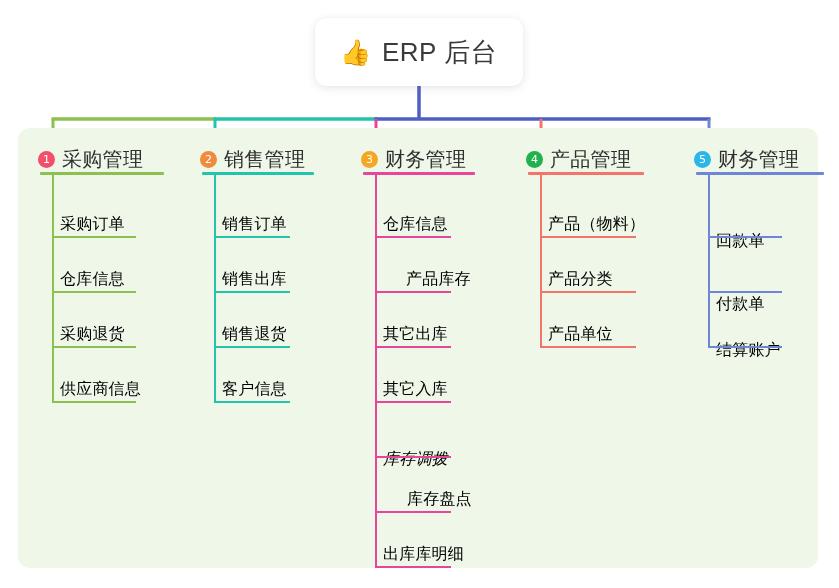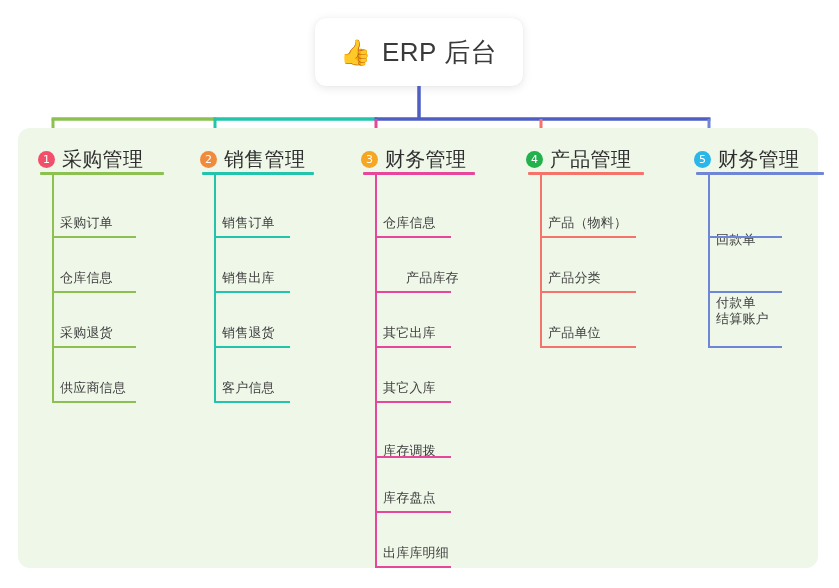--- a/index.html
+++ b/index.html
@@ -113,22 +113,22 @@
     position: absolute;
     top: 44px;
     left: 2px;
     height: 3px;
     border-radius: 1px;
   }
 
   .leaf {
     position: absolute;
     left: 22px;
-    font-size: 13px;
-    color: #404040;
+    font-size: 16px;
+    color: #000000;
     white-space: nowrap;
     letter-spacing: 0.2px;
   }
   .leaf-rule {
     position: absolute;
     left: 14px;
     height: 1.6px;
   }
 
   .v-spine {
@@ -202,23 +202,23 @@
         <div class="col-header-rule" style="width: 112px; background: rgb(232, 70, 154);"></div>
         <div class="v-spine" style="top: 47px; height: 392px; background: rgb(232, 70, 154);"></div>
         <div class="leaf" style="top: 86px;">仓库信息</div>
         <div class="leaf-rule" style="top: 108px; width: 76px; background: rgb(232, 70, 154);"></div>
         <div class="leaf" style="top: 141px; margin-left: 23px;">产品库存</div>
         <div class="leaf-rule" style="top: 163px; width: 76px; background: rgb(232, 70, 154);"></div>
         <div class="leaf" style="top: 196px;">其它出库</div>
         <div class="leaf-rule" style="top: 218px; width: 76px; background: rgb(232, 70, 154);"></div>
         <div class="leaf" style="top: 251px;">其它入库</div>
         <div class="leaf-rule" style="top: 273px; width: 76px; background: rgb(232, 70, 154);"></div>
-        <div class="leaf" style="top: 314px;">库存调拨</div>
+        <div class="leaf" style="top: 321px; font-style: italic;">库存调拨</div>
         <div class="leaf-rule" style="top: 328px; width: 76px; background: rgb(232, 70, 154);"></div>
-        <div class="leaf" style="top: 361px;">库存盘点</div>
+        <div class="leaf" style="top: 361px; margin-left: 24px;">库存盘点</div>
         <div class="leaf-rule" style="top: 383px; width: 76px; background: rgb(232, 70, 154);"></div>
         <div class="leaf" style="top: 416px;">出库库明细</div>
         <div class="leaf-rule" style="top: 438px; width: 76px; background: rgb(232, 70, 154);"></div>
       </div>
       <div class="column" style="left: 508px;">
         <div class="col-header">
           <span class="badge" style="background: rgb(34, 177, 76);">4</span>
           <span class="col-title">产品管理</span>
         </div>
         <div class="col-header-rule" style="width: 116px; background: rgb(244, 115, 107);"></div>
@@ -234,18 +234,18 @@
         <div class="col-header">
           <span class="badge" style="background: rgb(41, 182, 232);">5</span>
           <span class="col-title">财务管理</span>
         </div>
         <div class="col-header-rule" style="width: 128px; background: rgb(111, 134, 214);"></div>
         <div class="v-spine" style="top: 47px; height: 172px; background: rgb(111, 134, 214);"></div>
         <div class="leaf" style="top: 86px; margin-top: 17px;">回款单</div>
         <div class="leaf-rule" style="top: 108px; width: 74px; background: rgb(111, 134, 214);"></div>
         <div class="leaf" style="top: 150px; margin-top: 16px;">付款单</div>
         <div class="leaf-rule" style="top: 163px; width: 74px; background: rgb(111, 134, 214);"></div>
-        <div class="leaf" style="top: 182px;">结算账户</div>
+        <div class="leaf" style="top: 212px;">结算账户</div>
         <div class="leaf-rule" style="top: 218px; width: 74px; background: rgb(111, 134, 214);"></div>
       </div>
     </div>
 
 </div>
 
 </body></html>

